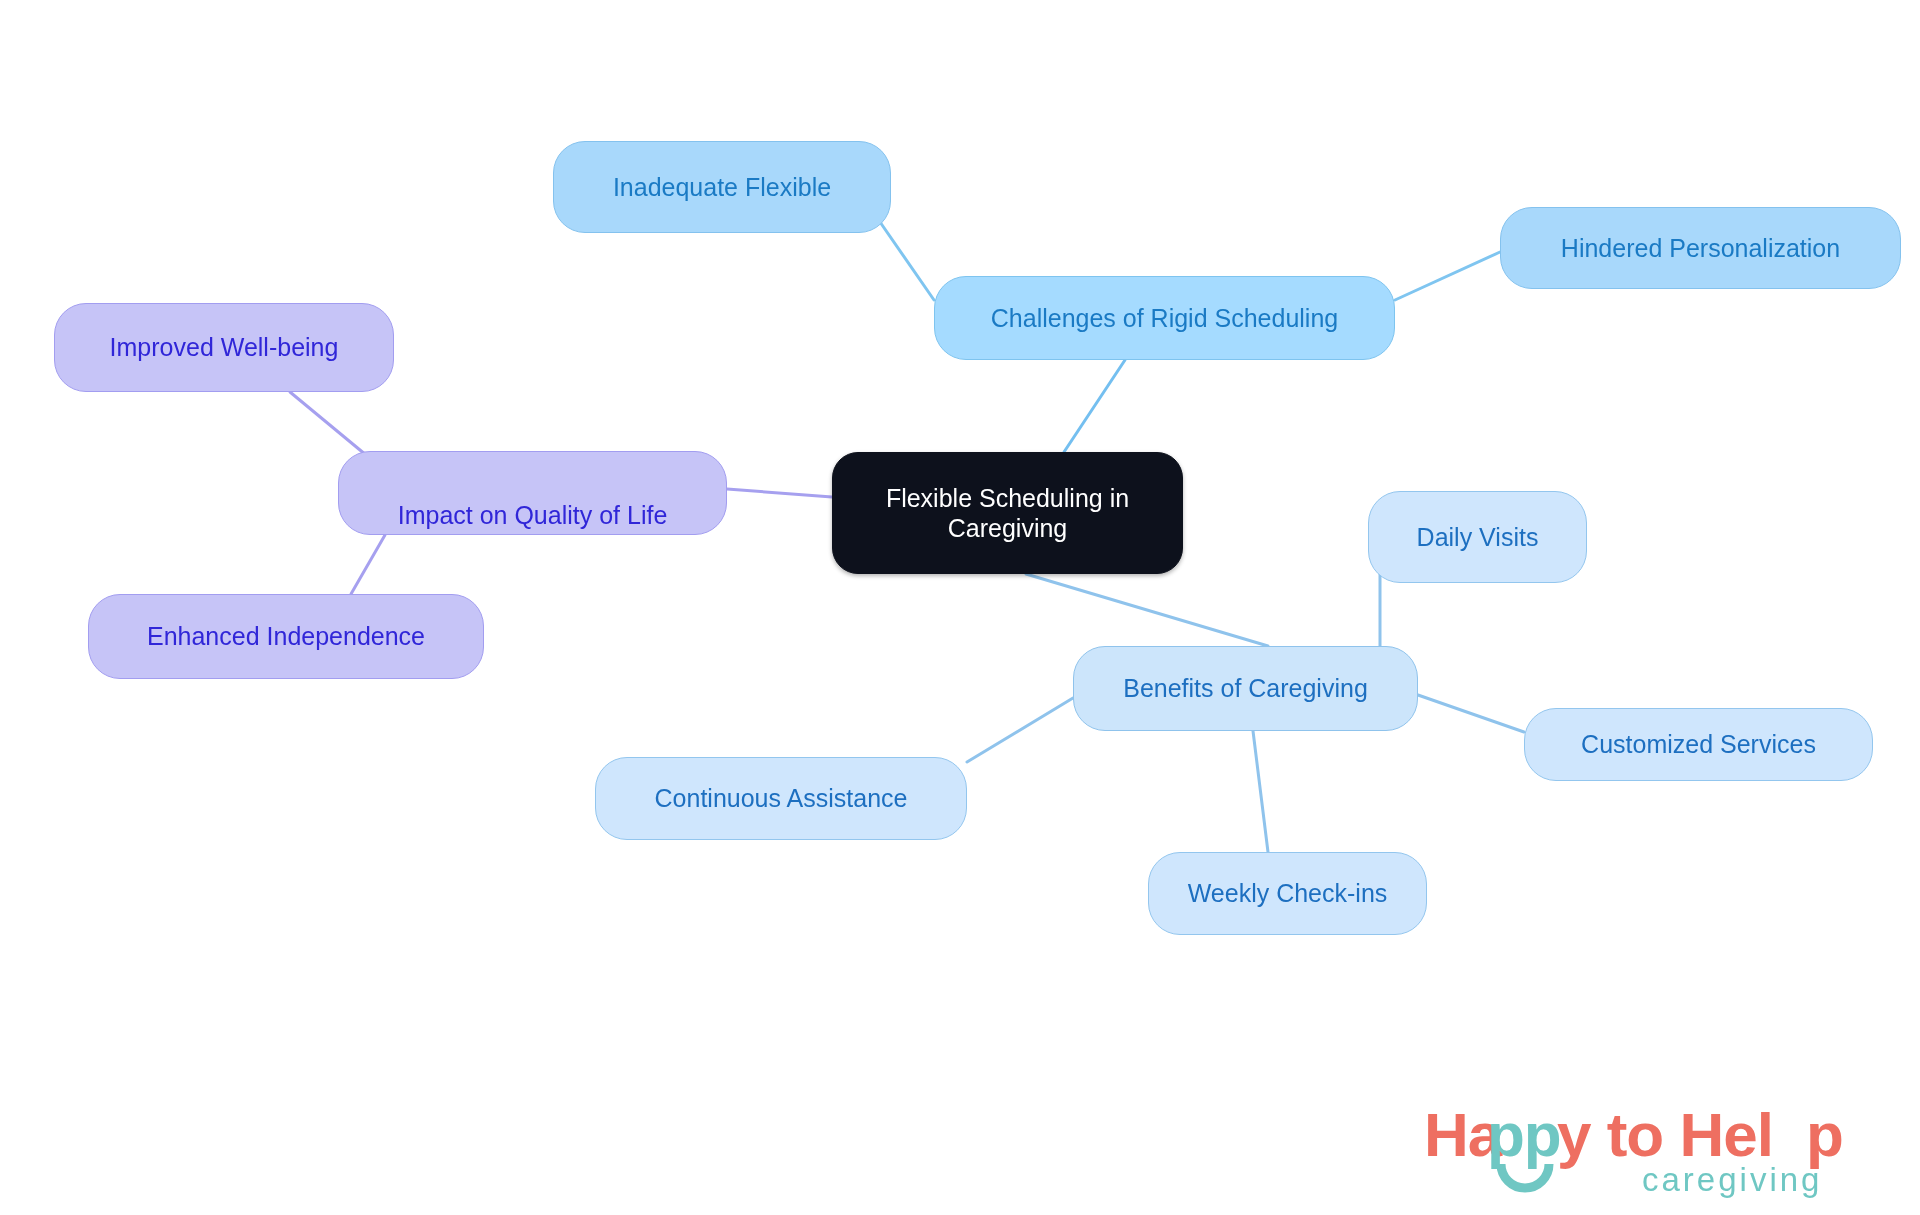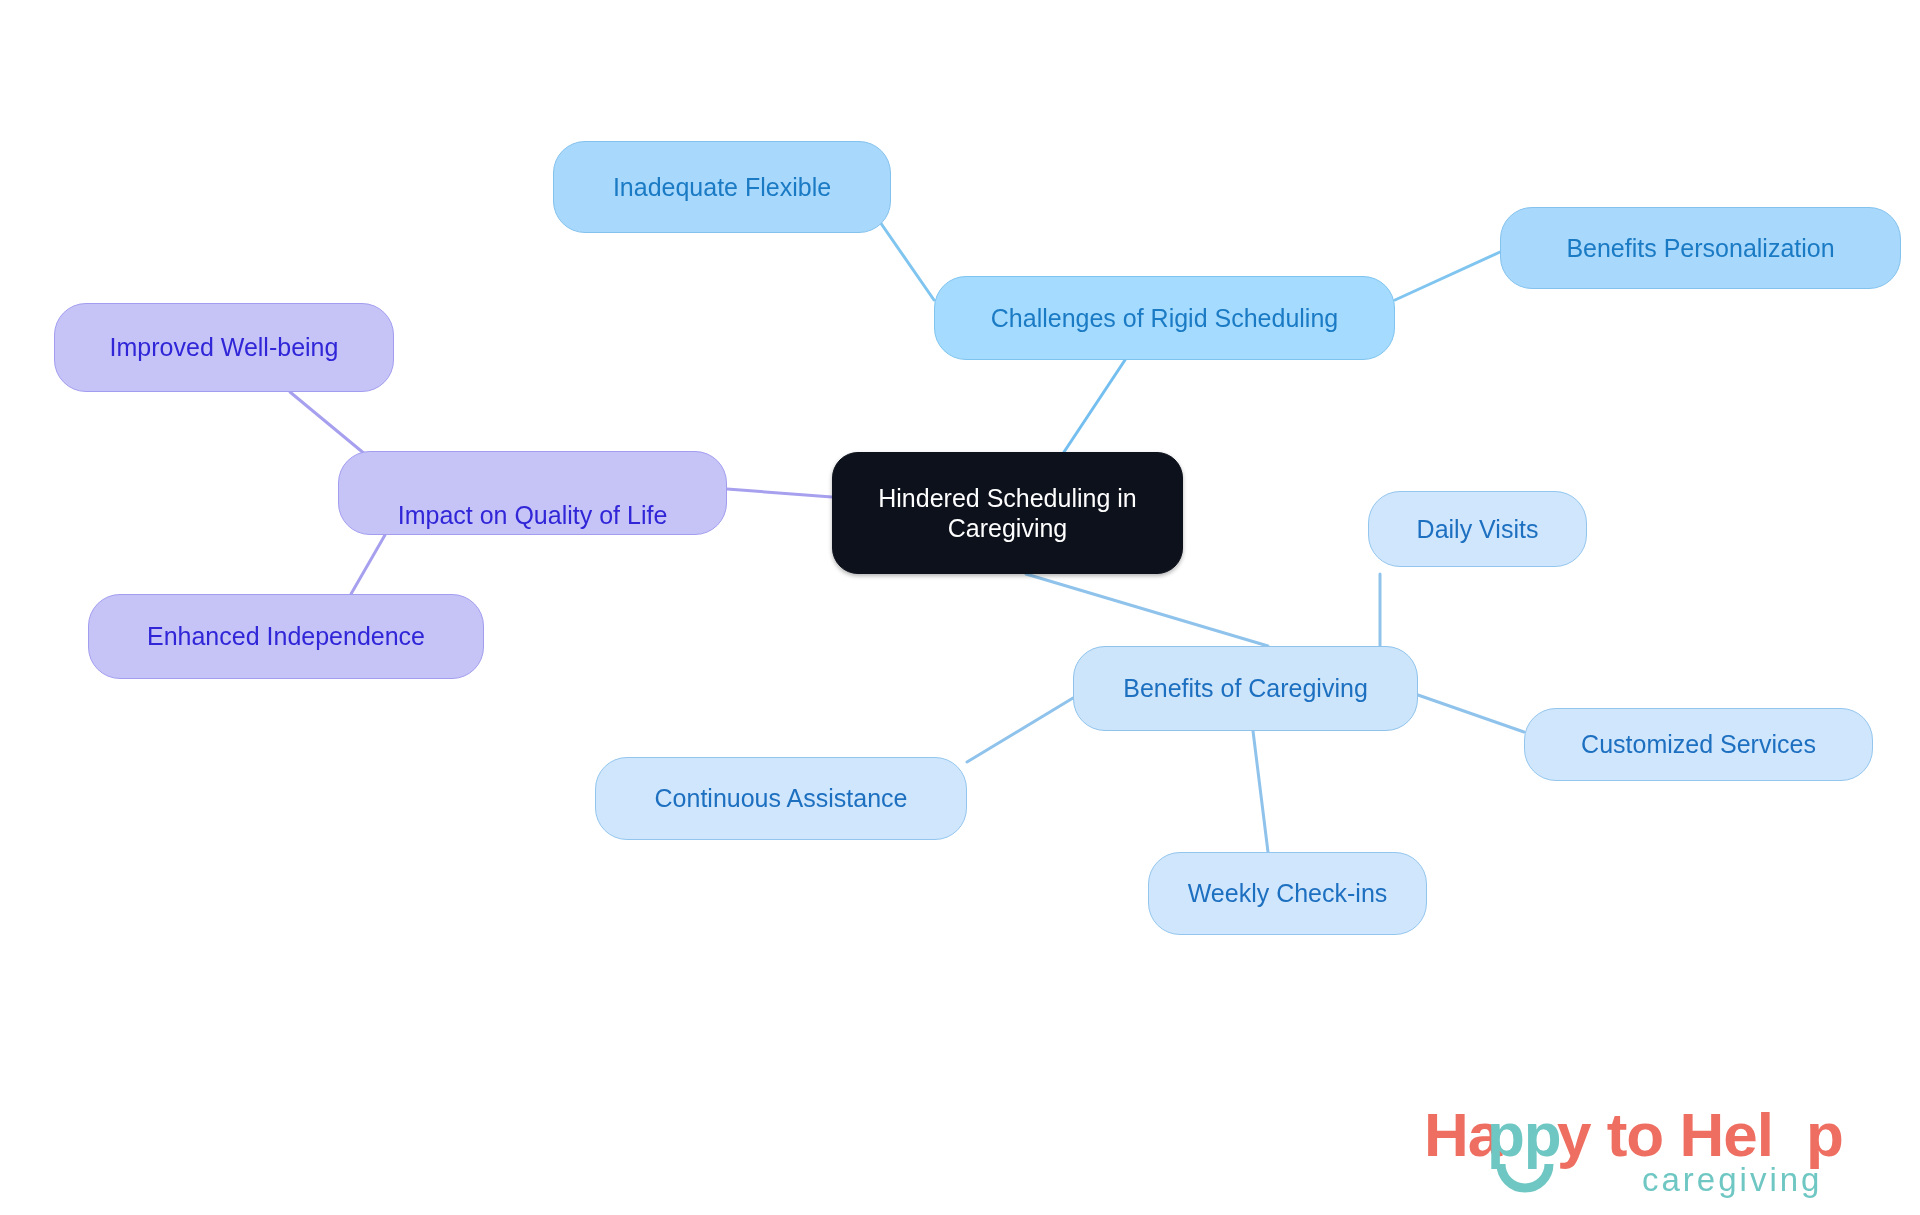--- a/index.html
+++ b/index.html
@@ -110,38 +110,38 @@
         <line x1="1418" y1="695" x2="1524" y2="732" stroke="#8fc3ec" stroke-width="3" stroke-linecap="round"></line>
         <line x1="1253" y1="731" x2="1268" y2="852" stroke="#8fc3ec" stroke-width="3" stroke-linecap="round"></line>
         <line x1="1073" y1="698" x2="967" y2="762" stroke="#8fc3ec" stroke-width="3" stroke-linecap="round"></line>
         <line x1="832" y1="497" x2="727" y2="489" stroke="#a6a0ef" stroke-width="3" stroke-linecap="round"></line>
         <line x1="366" y1="455" x2="290" y2="392" stroke="#a6a0ef" stroke-width="3" stroke-linecap="round"></line>
         <line x1="385" y1="535" x2="351" y2="594" stroke="#a6a0ef" stroke-width="3" stroke-linecap="round"></line>
       </g>
   </svg>
 
   <div class="node node-root" style="left:832px; top:452px; width:351px; height:122px;">
-    <span>Hindered Scheduling in
+    <span>Flexible Scheduling in
 Caregiving</span>
   </div>
 
   <div class="node node-branch-blue" style="left:934px; top:276px; width:461px; height:84px;">
     <span>Challenges of Rigid Scheduling</span>
   </div>
   <div class="node node-leaf-blue" style="left:553px; top:141px; width:338px; height:92px;">
     <span>Inadequate Flexible</span>
   </div>
   <div class="node node-leaf-blue" style="left:1500px; top:207px; width:401px; height:82px;">
-    <span>Benefits Personalization</span>
+    <span>Hindered Personalization</span>
   </div>
 
   <div class="node node-branch-skyblue" style="left:1073px; top:646px; width:345px; height:85px;">
     <span>Benefits of Caregiving</span>
   </div>
-  <div class="node node-leaf-skyblue" style="left:1368px; top:491px; width:219px; height:76px;">
+  <div class="node node-leaf-skyblue" style="left:1368px; top:491px; width:219px; height:92px;">
     <span>Daily Visits</span>
   </div>
   <div class="node node-leaf-skyblue" style="left:1524px; top:708px; width:349px; height:73px;">
     <span>Customized Services</span>
   </div>
   <div class="node node-leaf-skyblue" style="left:1148px; top:852px; width:279px; height:83px;">
     <span>Weekly Check-ins</span>
   </div>
   <div class="node node-leaf-skyblue" style="left:595px; top:757px; width:372px; height:83px;">
     <span>Continuous Assistance</span>

